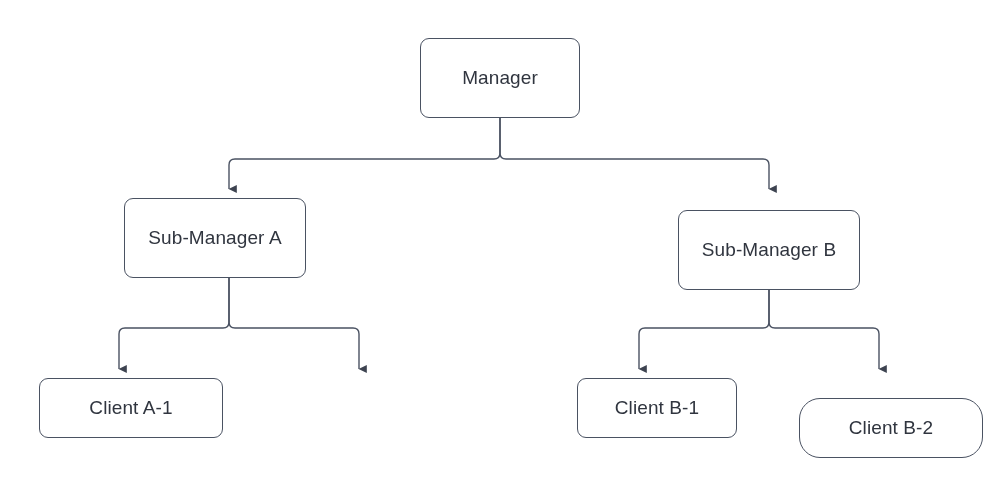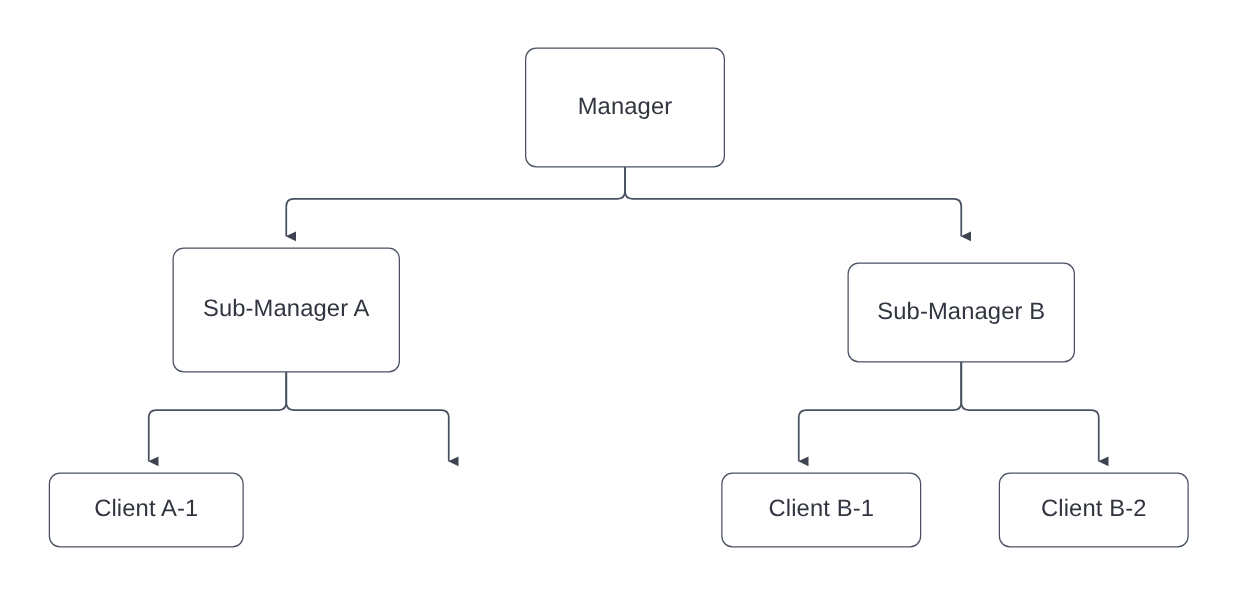--- a/index.html
+++ b/index.html
@@ -66,38 +66,38 @@
       <path d="M 500 118 L 500 153 Q 500 159 506 159 L 763 159 Q 769 159 769 165 L 769 189" marker-end="url(#arrow-down)"></path>
 
       <path d="M 229 278 L 229 322 Q 229 328 223 328 L 125 328 Q 119 328 119 334 L 119 369" marker-end="url(#arrow-down)"></path>
       <path d="M 229 278 L 229 322 Q 229 328 235 328 L 353 328 Q 359 328 359 334 L 359 369" marker-end="url(#arrow-down)"></path>
 
       <path d="M 769 278 L 769 322 Q 769 328 763 328 L 645 328 Q 639 328 639 334 L 639 369" marker-end="url(#arrow-down)"></path>
       <path d="M 769 278 L 769 322 Q 769 328 775 328 L 873 328 Q 879 328 879 334 L 879 369" marker-end="url(#arrow-down)"></path>
     </g>
   </svg>
 
-  <div class="node" style="left:420px; top:38px; width:160px; height:96px;">
+  <div class="node" style="left:420px; top:38px; width:160px; height:80px;">
     <span class="node-label">Manager</span>
   </div>
 
-  <div class="node" style="left:138px; top:198px; width:182px; height:100px;">
+  <div class="node" style="left:124px; top:198px; width:182px; height:80px;">
     <span class="node-label">Sub-Manager A</span>
   </div>
 
   <div class="node" style="left:678px; top:210px; width:182px; height:80px;">
     <span class="node-label">Sub-Manager B</span>
   </div>
 
-  <div class="node" style="left:39px; top:378px; width:156px; height:60px;">
+  <div class="node" style="left:39px; top:378px; width:184px; height:60px;">
     <span class="node-label">Client A-1</span>
   </div>
 
 
   <div class="node" style="left:577px; top:378px; width:160px; height:60px;">
     <span class="node-label">Client B-1</span>
   </div>
 
-  <div class="node" style="left:799px; top:378px; width:152px; height:60px;">
+  <div class="node" style="left:799px; top:398px; width:184px; height:60px;border-radius:21px;">
     <span class="node-label">Client B-2</span>
   </div>
 
 </div>
 
 </body></html>

